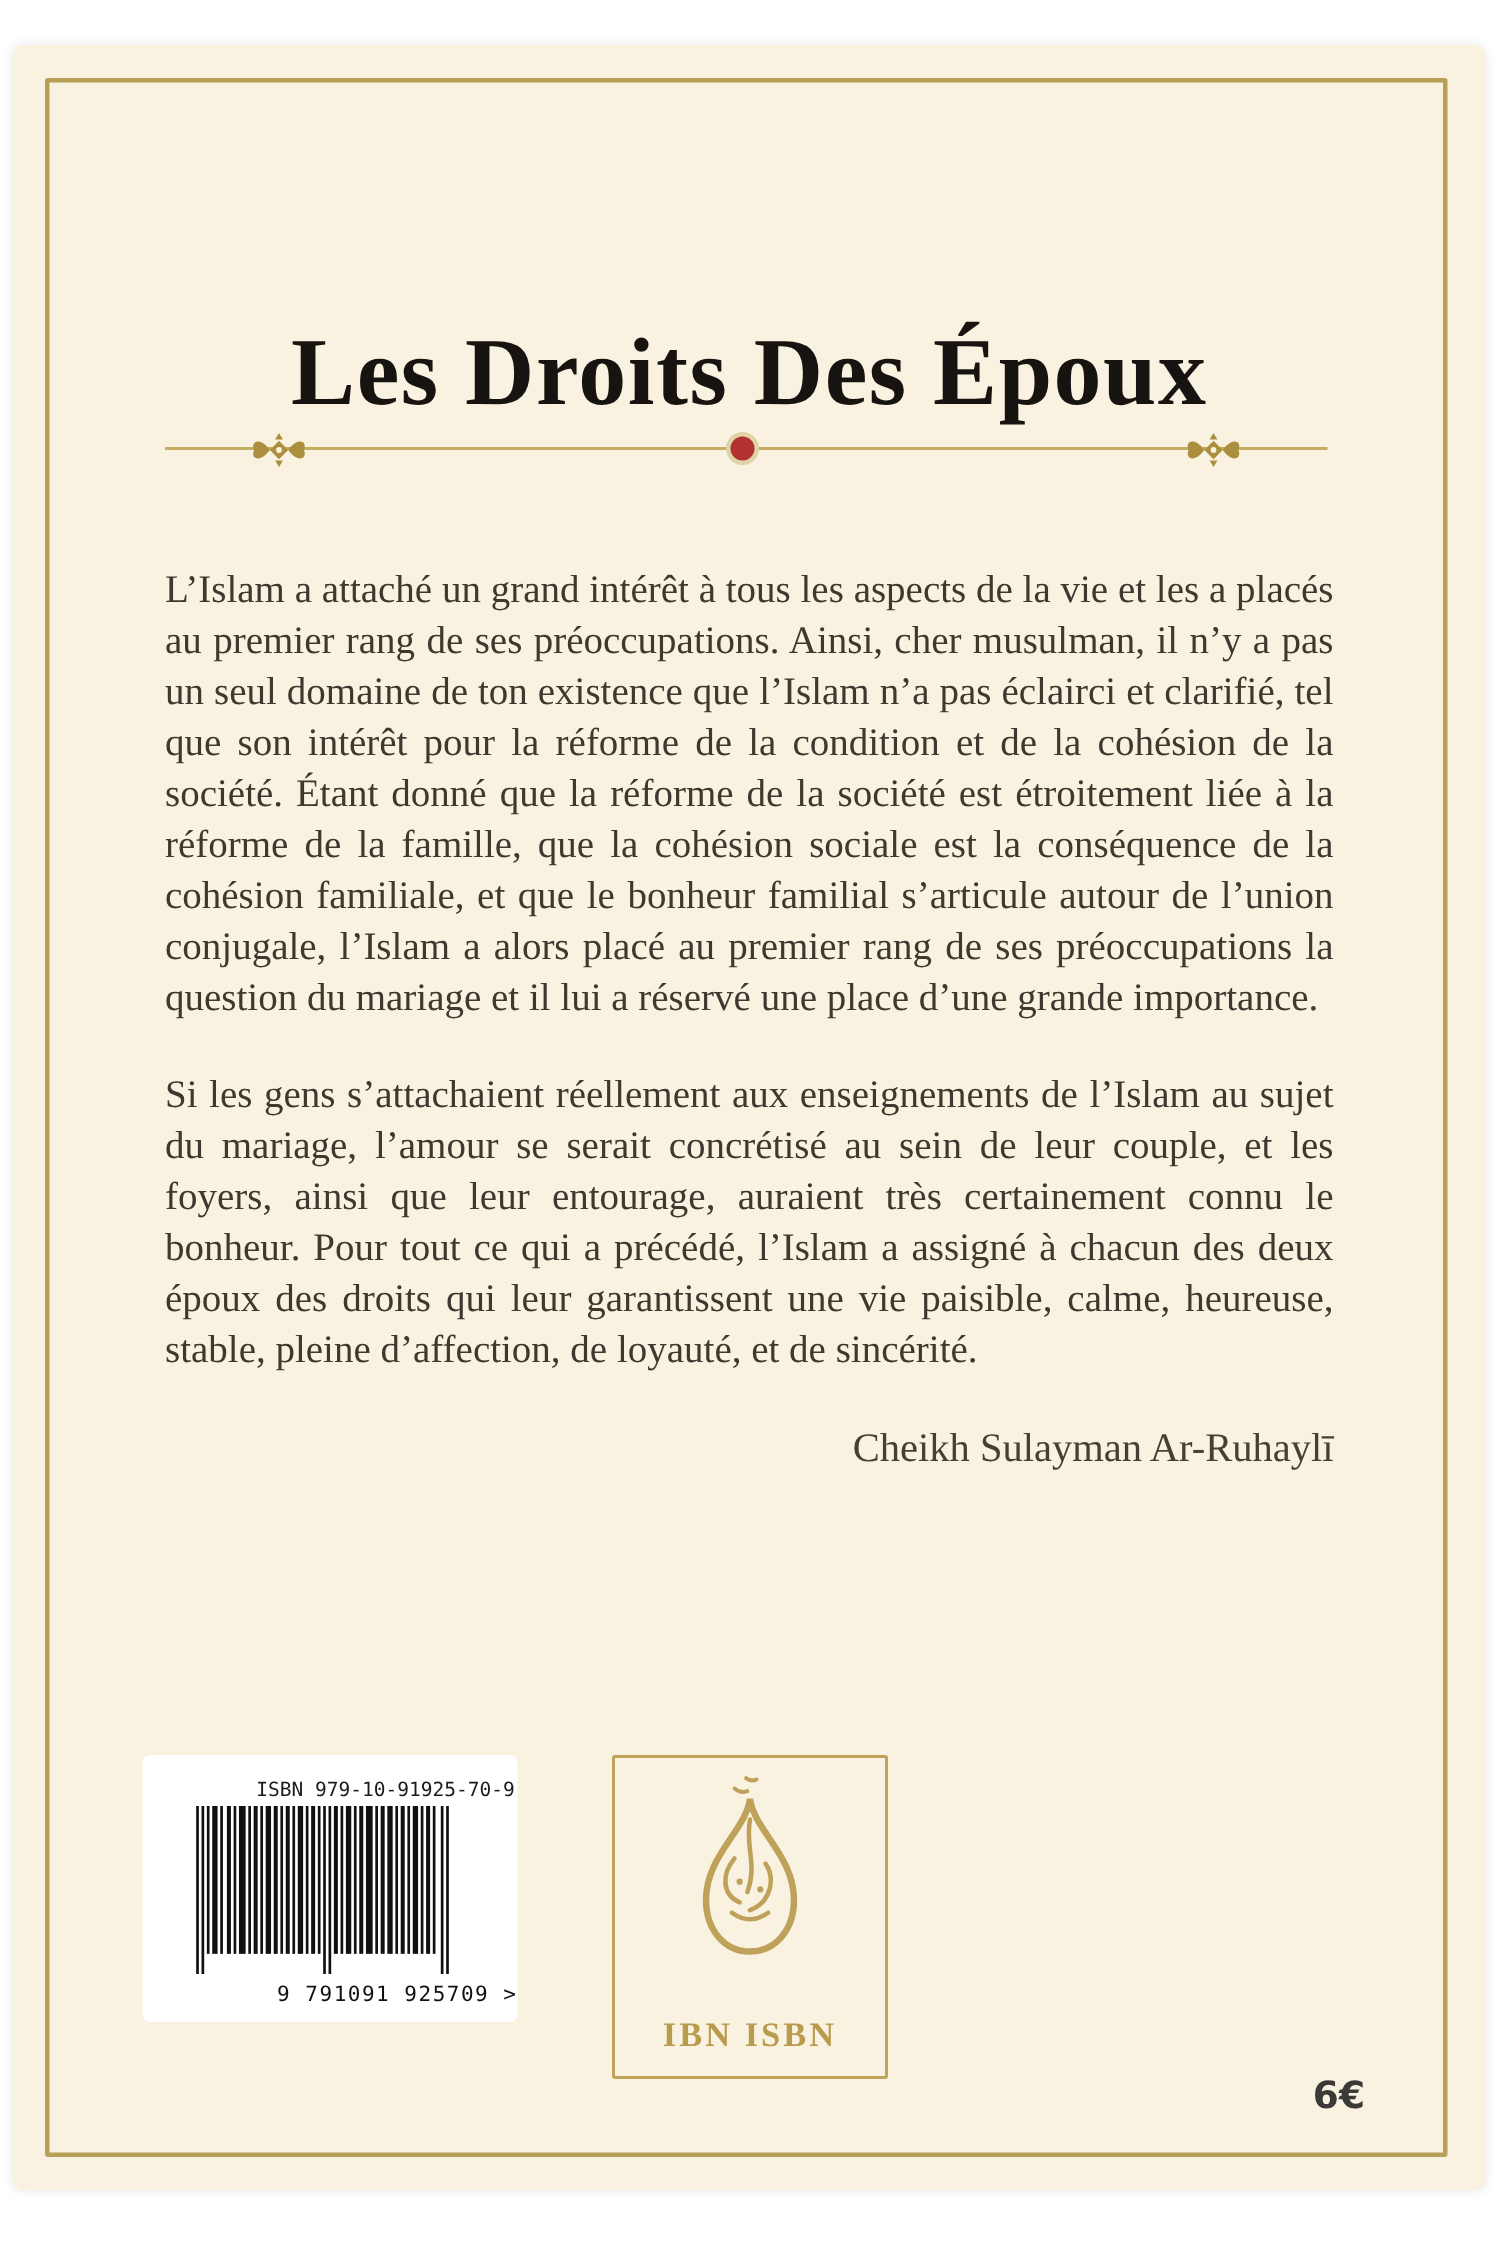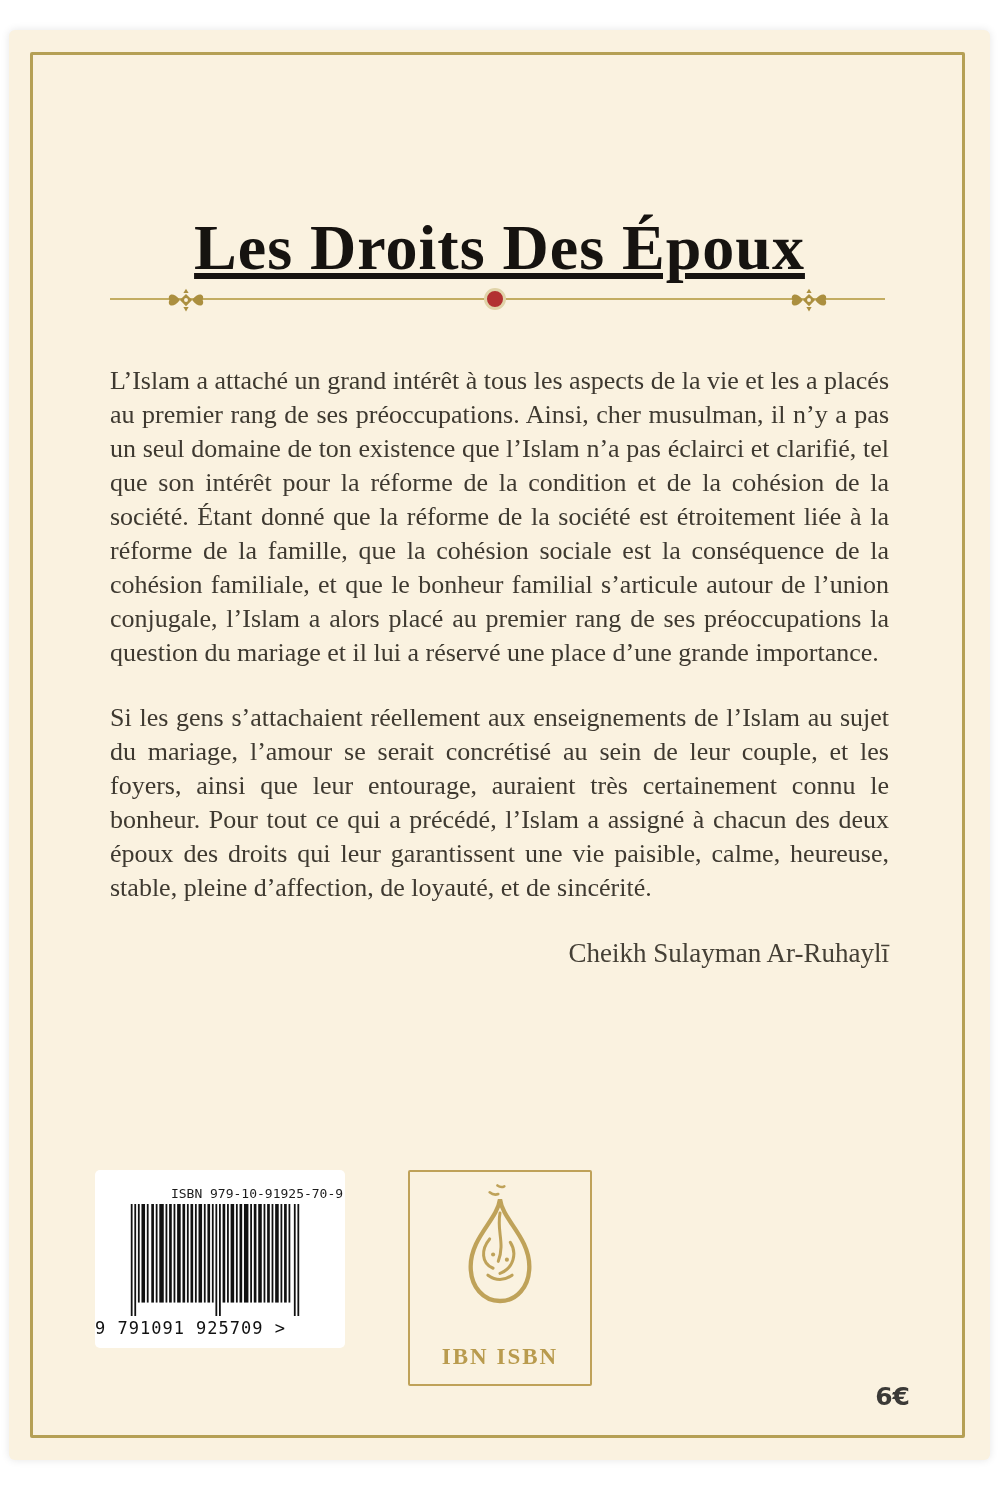--- a/index.html
+++ b/index.html
@@ -36,21 +36,20 @@
     position: absolute;
     left: 0;
     top: 138px;
     width: 100%;
     text-align: center;
     font-size: 64px;
     font-weight: 700;
     letter-spacing: 1px;
     color: #161310;
     font-family: "Liberation Serif", serif;
-    text-decoration: underline;
   }
   .divider {
     position: absolute;
     left: 101px;
     top: 252px;
     width: 775px;
     height: 36px;
   }
   .divider .rule {
     position: absolute;
@@ -81,21 +80,21 @@
   .body-text {
     position: absolute;
     left: 101px;
     top: 330px;
     width: 779px;
     font-size: 26px;
     line-height: 34px;
     color: #3e3930;
     text-align: justify;
   }
-  .body-text p { margin: 4px 0 31px 0; }
+  .body-text p { margin: 16px 0 31px 0; }
   .author-line {
     margin-top: 0;
     text-align: right;
     font-size: 27px;
     color: #454036;
   }
   .barcode-box {
     position: absolute;
     left: 86px;
     top: 1140px;
@@ -121,23 +120,23 @@
     left: 34px;
     top: 34px;
     width: 172px;
     height: 112px;
   }
   .barcode-digits {
     position: absolute;
     bottom: 10px;
     left: 0;
     width: 100%;
-    text-align: left;
+    text-align: right;
     font-family: "DejaVu Sans Mono", monospace;
-    font-size: 17px;
+    font-size: 14px;
     color: #111;
     letter-spacing: 1px;
     white-space: nowrap;
   }
   .logo-box {
     position: absolute;
     left: 399px;
     top: 1140px;
     width: 180px;
     height: 212px;

